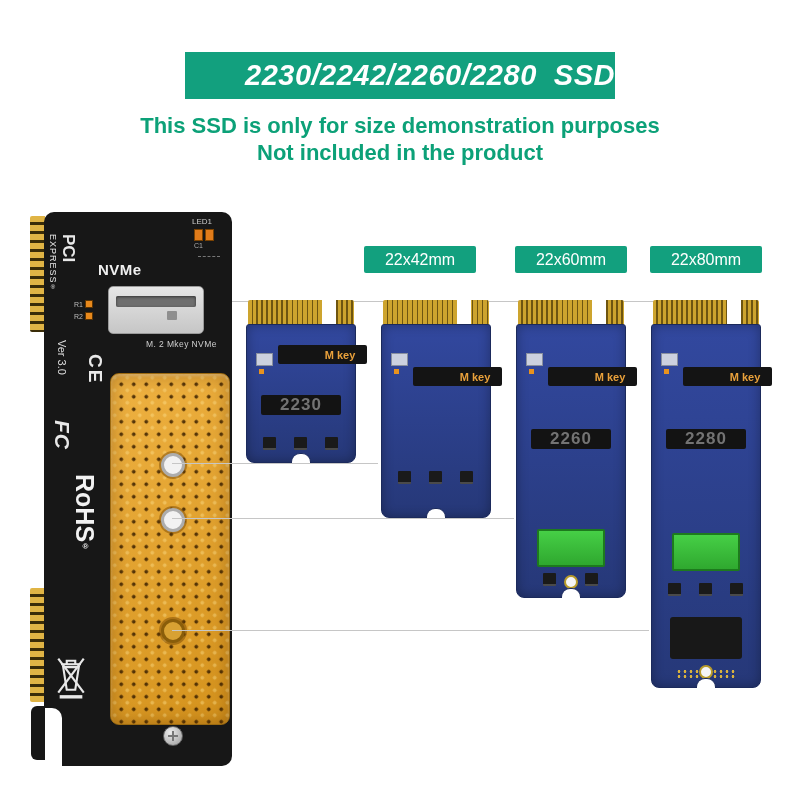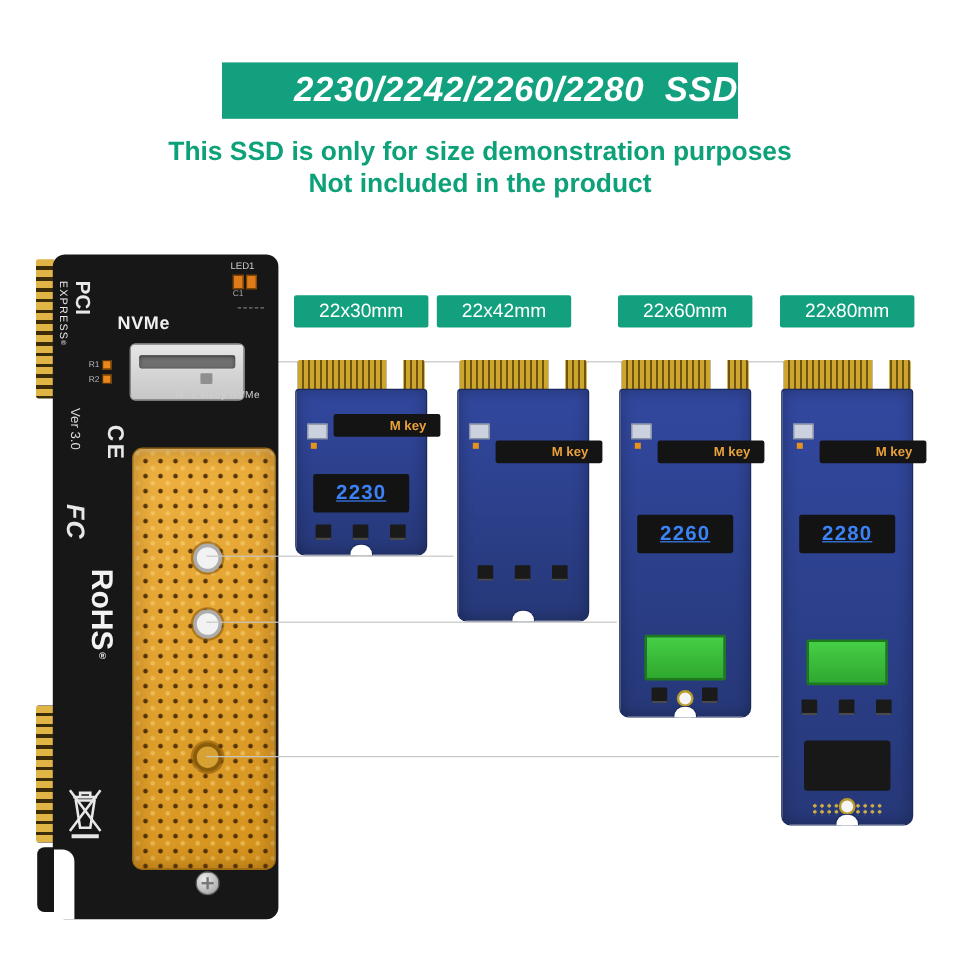--- a/index.html
+++ b/index.html
@@ -44,21 +44,21 @@
   .ce{position:absolute;left:40px;top:142px;height:46px;font-size:19px;font-weight:bold;letter-spacing:2px;}
   .fcc{position:absolute;left:6px;top:208px;height:54px;font-size:21px;font-weight:bold;letter-spacing:1px;font-style:italic;}
   .rohs{position:absolute;left:26px;top:262px;height:116px;font-size:25px;font-weight:bold;color:#f2f2f2;}
   .rohs .reg{font-size:8px;}
   .weee{position:absolute;left:10px;top:442px;}
   .slot{position:absolute;left:64px;top:74px;width:94px;height:46px;border:1px solid #9a9a9a;
         background:linear-gradient(#e6e6e6,#c6c6c6);border-radius:5px;}
   .groove{position:absolute;left:7px;right:7px;top:9px;height:11px;background:#6f6f6f;border-radius:2px;
           box-shadow:inset 0 1px 3px #333;}
   .slot-key{position:absolute;left:62%;top:24px;width:10px;height:9px;background:#8f8f8f;border-radius:1px;}
-  .slot-label{position:absolute;left:62px;top:112px;width:130px;font-size:8.5px;color:#cfcfcf;letter-spacing:.4px;padding-left:40px;}
+  .slot-label{position:absolute;left:62px;top:127px;width:130px;font-size:8.5px;color:#cfcfcf;letter-spacing:.4px;padding-left:40px;}
   .heatsink{position:absolute;left:66px;top:161px;width:118px;height:350px;border-radius:9px;border:1px solid #9c6a10;
     background:
       radial-gradient(circle,rgba(60,33,0,.85) 1.7px,rgba(60,33,0,0) 2.2px) 4px 4px/12.5px 12.5px,
       radial-gradient(circle,rgba(255,230,150,.4) 1.7px,rgba(255,230,150,0) 2.2px) 10px 10px/12.5px 12.5px,
       linear-gradient(145deg,#EFB242,#D4921C);
     box-shadow:inset 0 0 18px rgba(100,55,0,.45), inset 0 2px 3px rgba(255,255,255,.35);}
   .hs-hole{position:absolute;left:50px;width:18px;height:18px;border-radius:50%;background:#f2f2f2;
            border:3px solid #adadad;box-shadow:0 0 0 2px rgba(110,65,0,.45);}
   .h1{top:79px;} .h2{top:134px;}
   .h3{top:245px;background:#D8A133;border-color:#8a5d0a;}
@@ -80,23 +80,23 @@
   .conn{position:absolute;top:0;left:2px;right:2px;height:26px;border-radius:2px 2px 0 0;
         background:repeating-linear-gradient(90deg,#CDA42E 0 3.5px,#6e5510 3.5px 5px);}
   .notch{position:absolute;left:70%;top:0;width:13%;height:100%;background:#fff;}
   .pcb{position:absolute;top:24px;left:0;right:0;bottom:0;background:linear-gradient(180deg,#32489f,#263878);
        border:1px solid #1b2a5c;border-radius:3px 3px 8px 8px;box-shadow:inset 0 0 12px rgba(0,0,0,.3);}
   .small-ic{position:absolute;left:9px;top:28px;width:15px;height:11px;background:#ccd1df;border:1px solid #89909f;}
   .small-dot{position:absolute;left:12px;top:44px;width:5px;height:5px;background:#E8921E;}
   .mkey-chip{position:absolute;left:31px;width:54px;height:19px;background:#141414;border-radius:2px;
              color:#E9A13B;font-size:11px;font-weight:bold;display:flex;align-items:center;justify-content:center;padding-left:35px;}
   .mk-a{top:20px;} .mk-b{top:42px;}
-  .model-chip{position:absolute;left:50%;transform:translateX(-50%);width:80px;height:32px;background:#131313;
-              border-radius:2px;color:#3b82f6;font-size:17px;font-weight:bold;letter-spacing:1px;
-              display:flex;align-items:center;justify-content:center;text-decoration:underline;}
+  .model-chip{position:absolute;left:50%;transform:translateX(-50%);width:80px;height:20px;background:#131313;
+              border-radius:2px;color:#737373;font-size:17px;font-weight:bold;letter-spacing:1px;
+              display:flex;align-items:center;justify-content:center;}
   .md-a{top:70px;} .md-b{top:104px;}
   .green-chip{position:absolute;left:50%;transform:translateX(-50%);width:64px;height:34px;border-radius:2px;
               background:linear-gradient(#46CF46,#2FA82F);border:2px solid #1d7a1d;}
   .gc3{top:204px;} .gc4{top:208px;}
   .bit{position:absolute;width:13px;height:11px;background:#1a1a1a;border-radius:1px;border-bottom:2px solid #4a4a4a;}
   .big-chip{position:absolute;left:50%;transform:translateX(-50%);top:292px;width:72px;height:42px;
             background:#181818;border-radius:3px;}
   .pads{position:absolute;left:50%;transform:translateX(-50%);top:344px;width:60px;height:11px;
         background:radial-gradient(circle,#d8b13e 1.2px,rgba(216,177,62,0) 1.6px) 0 0/6px 5px;}
   .bnotch{position:absolute;left:50%;transform:translateX(-50%);bottom:-1px;width:18px;height:9px;background:#fff;
@@ -174,21 +174,20 @@
     <div class="heatsink">
       <div class="hs-hole h1"></div>
       <div class="hs-hole h2"></div>
       <div class="hs-hole h3"></div>
     </div>
     <div class="screw"></div>
     <div class="card-cut"></div>
     <div class="latch"></div>
   </div>
 
-  <div class="slabel lb1">22x30mm</div>
   <div class="slabel lb2">22x42mm</div>
   <div class="slabel lb3">22x60mm</div>
   <div class="slabel lb4">22x80mm</div>
 
   <div class="ssd s1">
     <div class="conn">
       <div class="notch"></div>
     </div>
     <div class="pcb">
       <div class="small-ic"></div>

